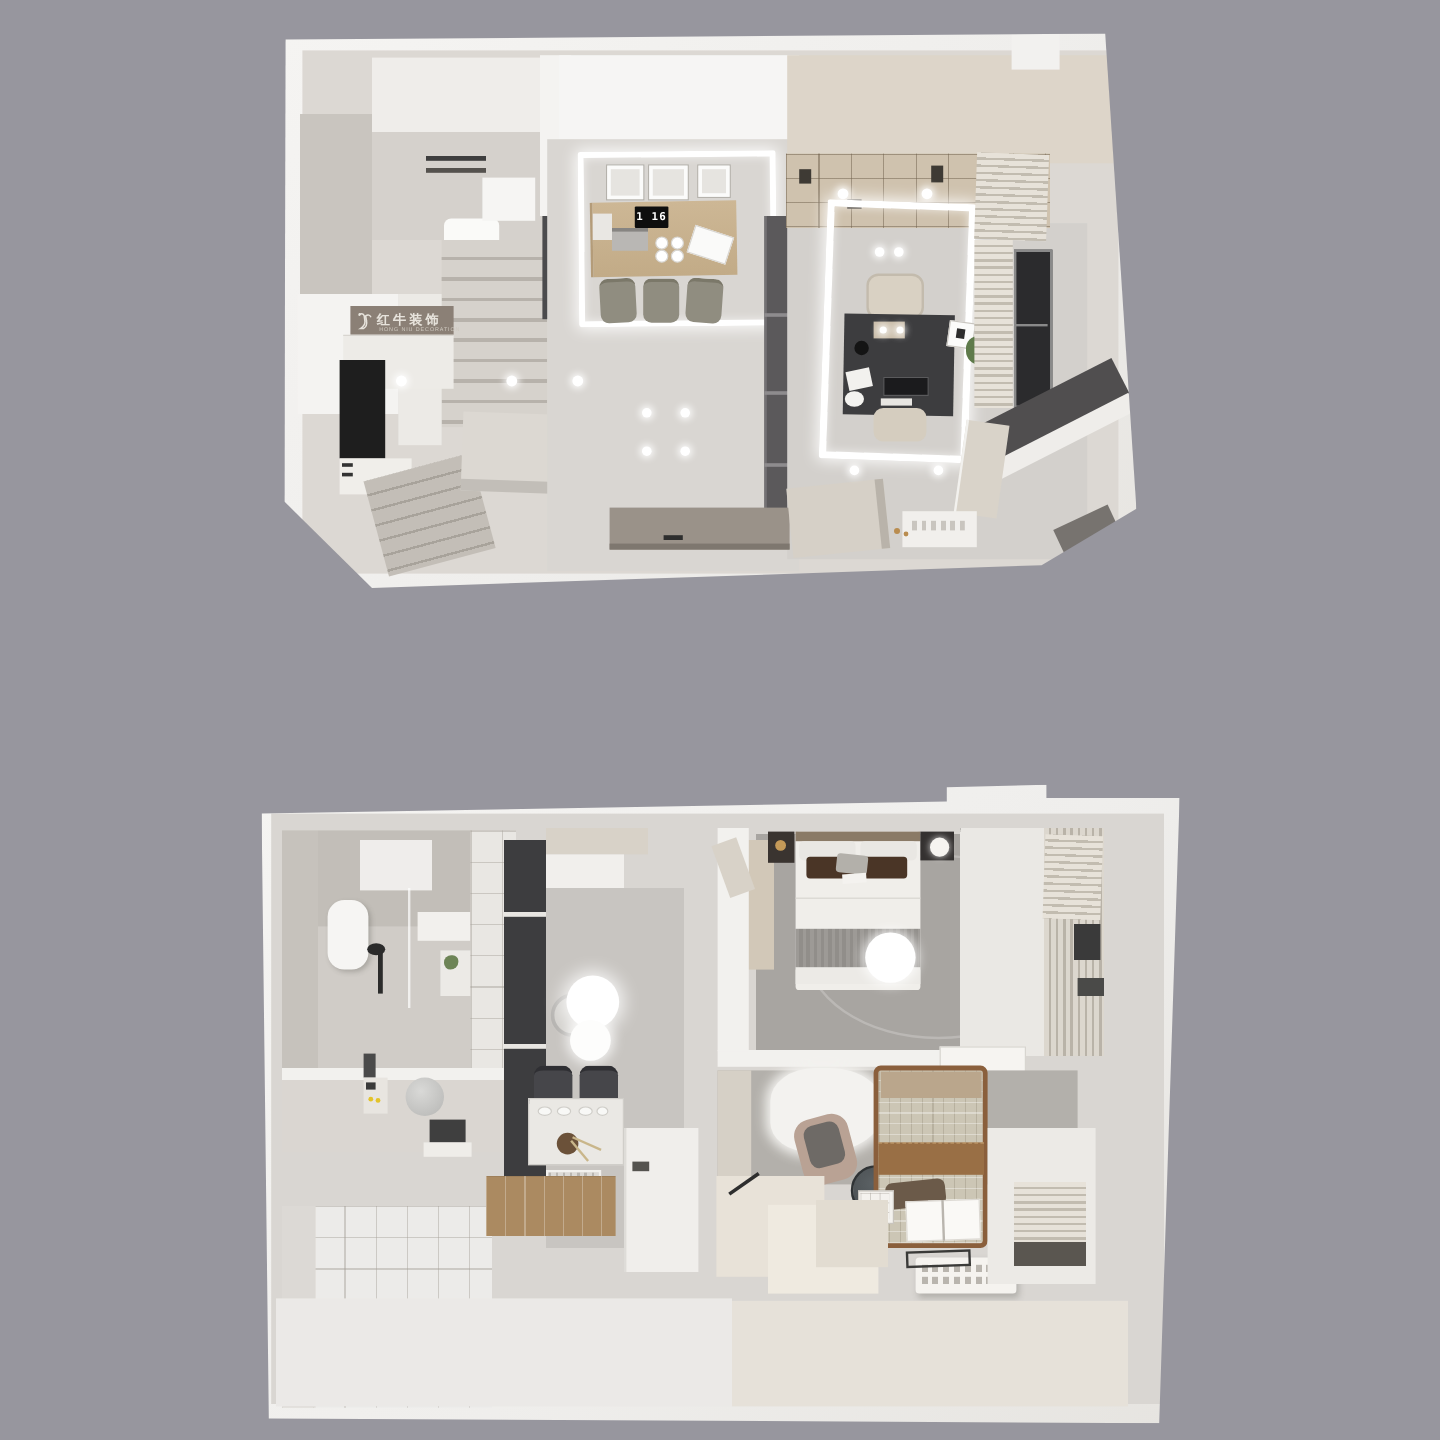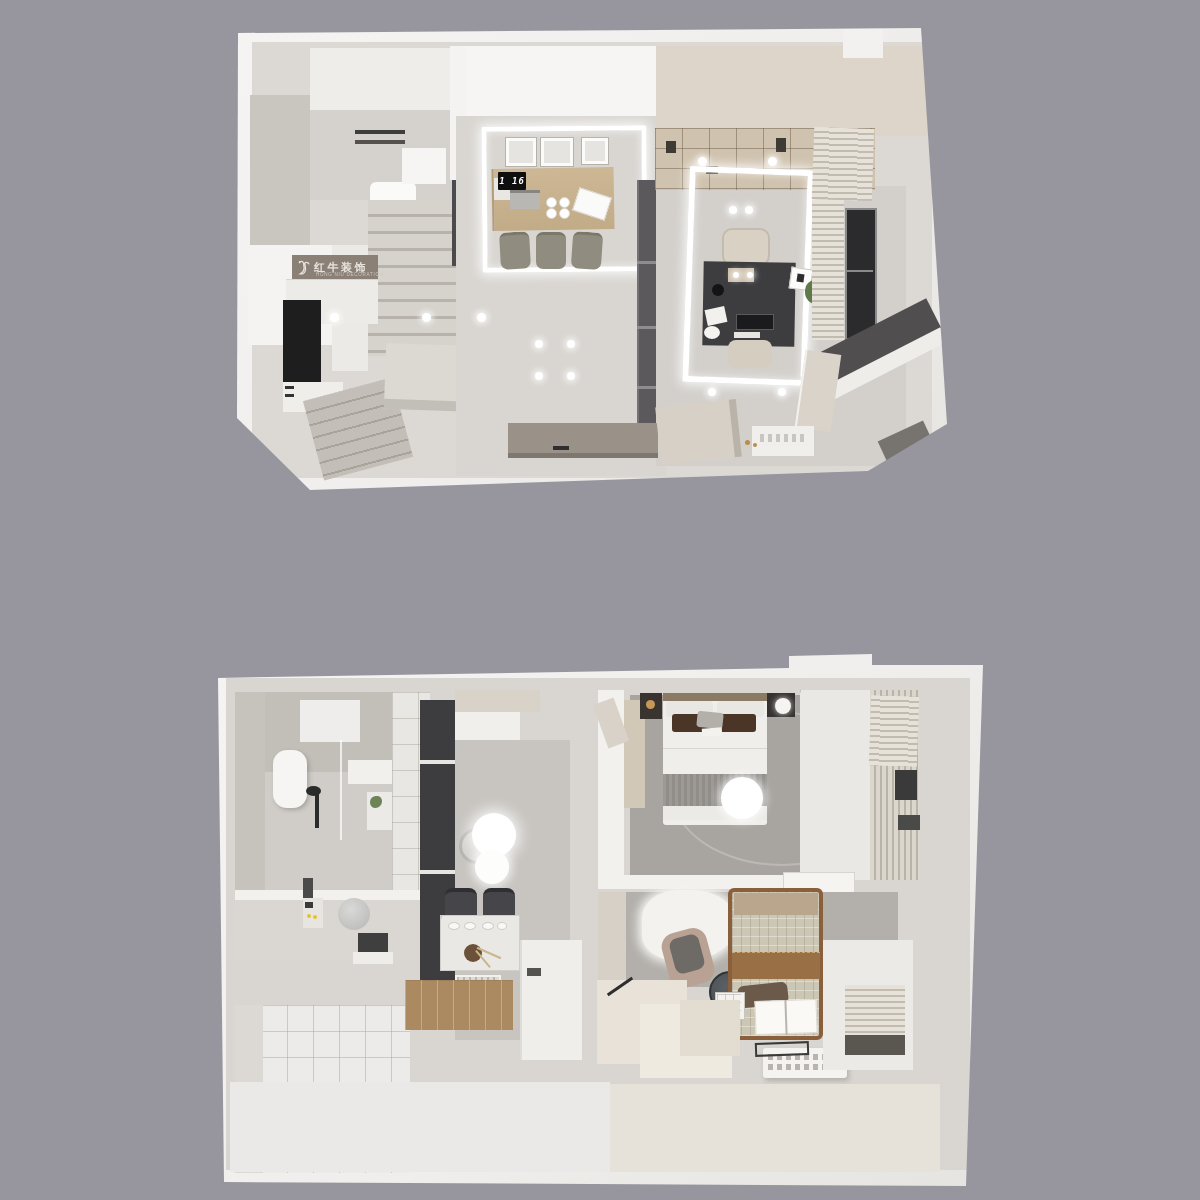--- a/index.html
+++ b/index.html
@@ -84,21 +84,21 @@
     <div class="e" style="left:214px;top:20px;width:26px;height:134px;background:#f4f3f1;"></div>
 
     <div class="e" style="left:230px;top:20px;width:200px;height:80px;background:#f6f5f4;"></div>
     <div class="e" style="left:220px;top:90px;width:210px;height:360px;background:#d9d6d2;"></div>
     <div class="e frame" style="left:270px;top:112px;width:24px;height:22px;"></div>
     <div class="e frame" style="left:305px;top:112px;width:26px;height:22px;"></div>
     <div class="e frame" style="left:346px;top:112px;width:20px;height:20px;"></div>
     <div class="e led" style="left:246px;top:100px;width:155px;height:136px;transform:rotate(-.5deg);"></div>
     <div class="e" style="left:256px;top:142px;width:120px;height:62px;background:linear-gradient(180deg,#cdb795,#c2ab87);border-left:2px solid #b49c79;transform:rotate(-1deg);"></div>
     <div class="e" style="left:258px;top:152px;width:16px;height:22px;background:#e9e7e3;"></div>
-    <div class="e clock" style="left:262px;top:146px;width:28px;height:18px;font-style:italic;">1 16</div>
+    <div class="e clock" style="left:293px;top:146px;width:28px;height:18px;">1 16</div>
     <div class="e" style="left:274px;top:164px;width:30px;height:16px;background:#b9b7b4;border-top:3px solid #878582;"></div>
     <div class="e" style="left:339px;top:166px;width:34px;height:24px;background:#fafaf9;transform:rotate(18deg);box-shadow:inset 0 0 0 1px #d8d6d2;"></div>
     <div class="e" style="left:310px;top:171px;width:9px;height:9px;background:#fff;border:1px solid #d8d6d2;border-radius:50%;"></div>
     <div class="e" style="left:323px;top:171px;width:9px;height:9px;background:#fff;border:1px solid #d8d6d2;border-radius:50%;"></div>
     <div class="e" style="left:310px;top:182px;width:9px;height:9px;background:#fff;border:1px solid #d8d6d2;border-radius:50%;"></div>
     <div class="e" style="left:323px;top:182px;width:9px;height:9px;background:#fff;border:1px solid #d8d6d2;border-radius:50%;"></div>
     <div class="e chair-din" style="left:264px;top:206px;width:30px;height:34px;transform:rotate(-3deg);"></div>
     <div class="e chair-din" style="left:300px;top:206px;width:30px;height:34px;"></div>
     <div class="e chair-din" style="left:336px;top:206px;width:30px;height:34px;transform:rotate(4deg);"></div>
 

